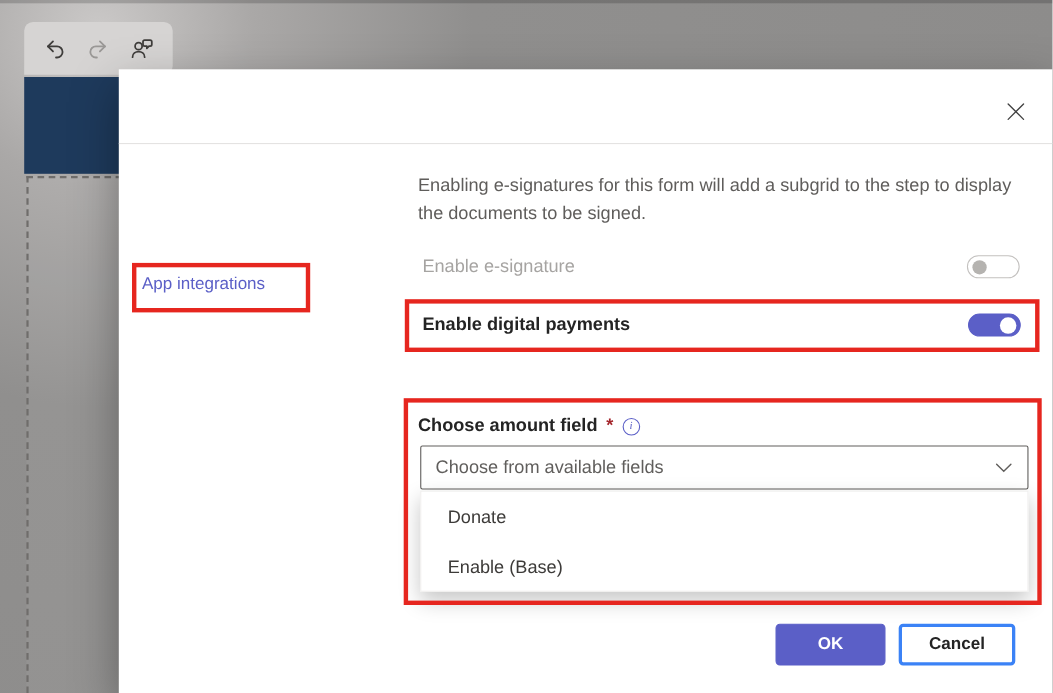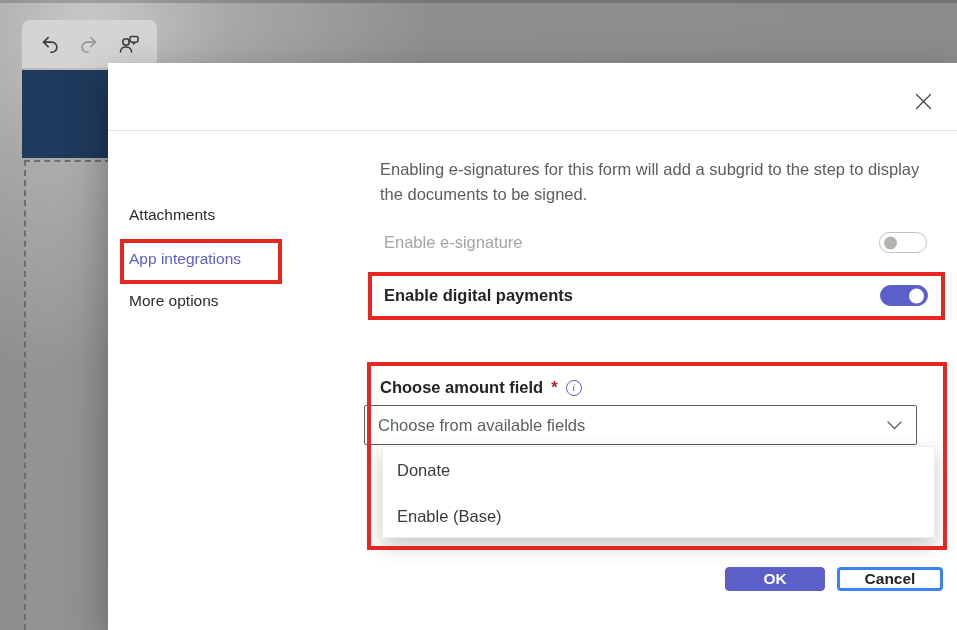--- a/index.html
+++ b/index.html
@@ -94,42 +94,42 @@
   }
   .field-label{ font-weight:700; color:#242424; white-space:nowrap; }
   .req-star{ color:#a4262c; font-weight:700; padding-left:2px; }
   .info-icon{
     width:16px; height:16px; border:1px solid #5b5fc7; border-radius:50%;
     color:#5b5fc7; font-size:10px; font-style:italic; font-family:"Liberation Serif",serif;
     display:flex; align-items:center; justify-content:center; cursor:pointer; margin-left:2px;
   }
 
   .combobox{
-    position:absolute; left:256px; top:342px; width:553px; height:40px;
+    position:absolute; left:274px; top:342px; width:553px; height:40px;
     border:1px solid #605e5c; border-radius:2px; background:#fff;
     display:flex; align-items:center; cursor:pointer;
   }
   .combobox-value{ padding-left:13px; font-size:16.5px; color:#605e5c; flex:1; }
   .combobox .chev{ padding-right:14px; display:flex; align-items:center; }
 
   .listbox{
     position:absolute; left:274px; top:383px; width:553px; height:92px;
     background:#fff; border:1px solid #f0efee;
     box-shadow:0 8px 18px rgba(0,0,0,.22); z-index:5;
   }
   .option{
-    height:46px; display:flex; align-items:center; padding-left:14px;
+    height:46px; display:flex; align-items:center; padding-left:24px;
     font-size:16.5px; color:#3d3b39; cursor:pointer;
   }
 
   
   .btn{
-    position:absolute; top:504px; height:24px; border-radius:4px;
+    position:absolute; top:504px; height:38px; border-radius:4px;
     font-size:15.5px; font-family:inherit; cursor:pointer;
-    display:flex; align-items:center; justify-content:center;margin-left:20px;
+    display:flex; align-items:center; justify-content:center;
   }
   .btn-primary{
     left:597px; width:100px; background:#5b5fc7; border:1px solid #5b5fc7;
     color:#ffffff; font-weight:700;
   }
   .btn-secondary{
     left:709px; width:106px; background:#ffffff; border:3px solid #3b82f6;
     color:#242424; font-weight:700;
   }
 
@@ -176,23 +176,21 @@
 
     <button class="close-btn" aria-label="Close">
       <svg width="17" height="17" viewBox="0 0 17 17" stroke="#424242" stroke-width="1.2" stroke-linecap="round">
         <line x1="1.5" y1="1.5" x2="15.5" y2="15.5"></line>
           <line x1="15.5" y1="1.5" x2="1.5" y2="15.5"></line>
       </svg>
     </button>
 
     <div class="header-divider"></div>
 
-    <div class="nav-item" style="top:143px;">Attachments</div>
     <div class="nav-item active" style="top:187px;">App integrations</div>
-    <div class="nav-item" style="top:229px;">More options</div>
 
     <div class="desc-text">Enabling e-signatures for this form will add a subgrid to the step to display the documents to be signed.</div>
 
     <div class="toggle-row-label label-disabled" style="top:170px;">Enable e-signature</div>
     <div class="toggle off" style="left:771px; top:169px;">
       <span class="knob"></span>
     </div>
 
     <div class="toggle-row-label label-bold" style="top:223px;">Enable digital payments</div>
     <div class="toggle on" style="left:772px; top:222px;">

